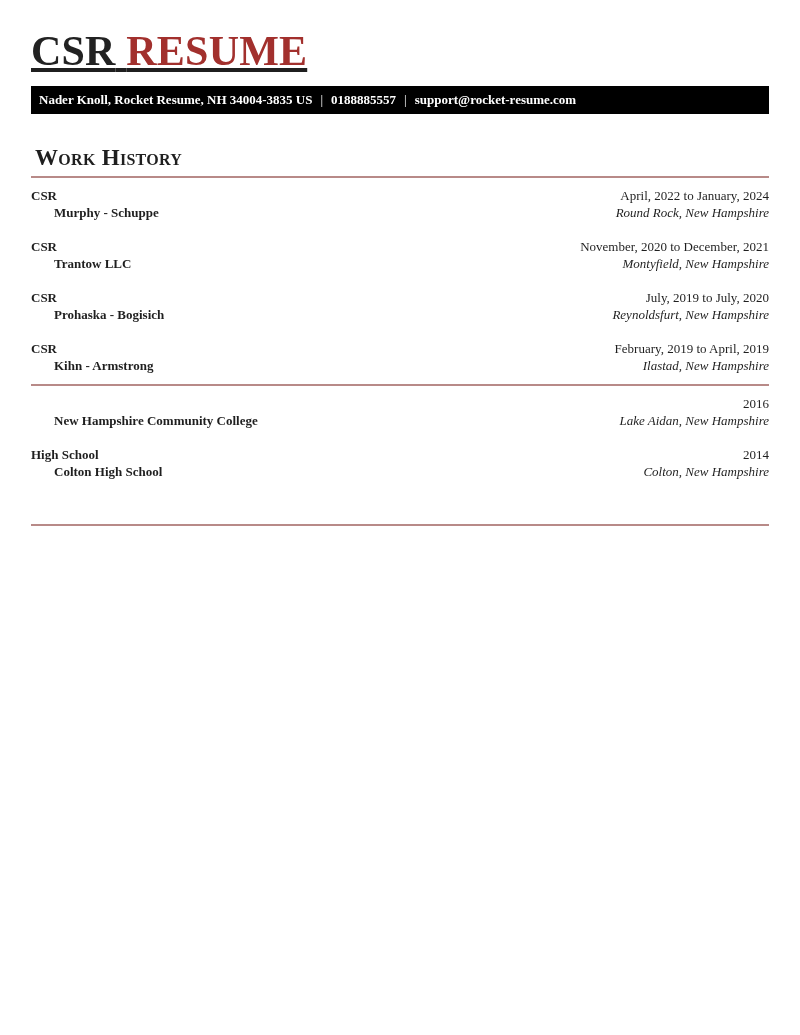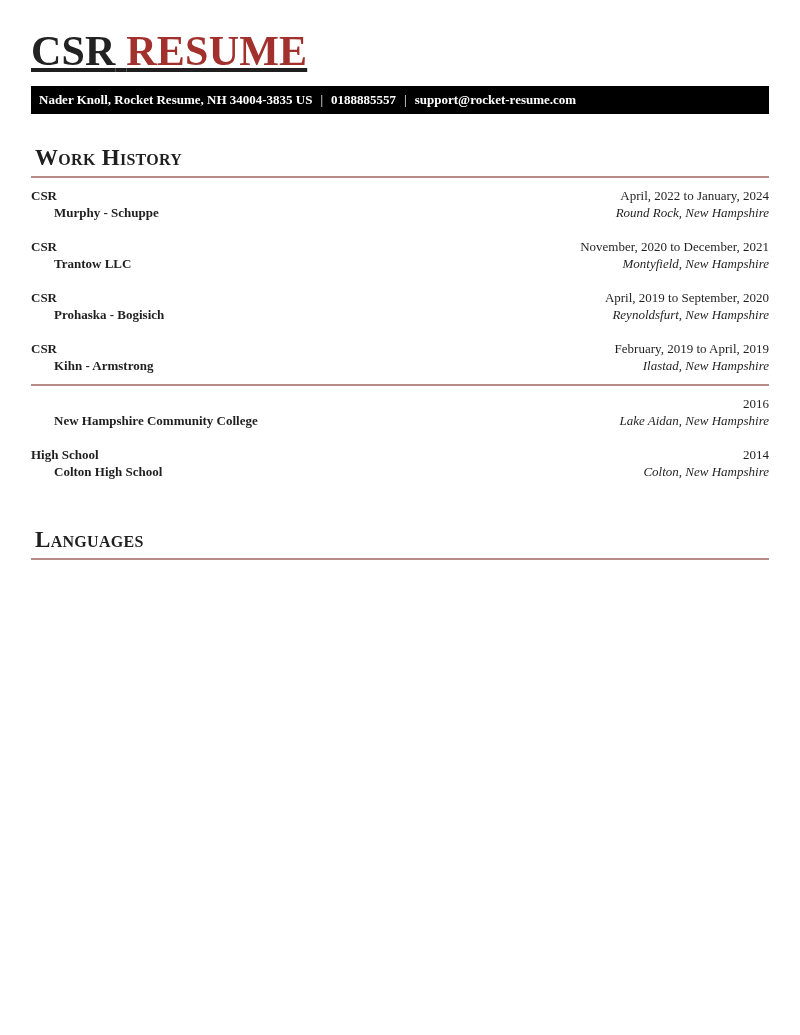--- a/index.html
+++ b/index.html
@@ -68,21 +68,21 @@
     </div>
     <div class="entry">
       <span class="l1">CSR</span>
       <span class="l2">Trantow LLC</span>
       <span class="r1">November, 2020 to December, 2021</span>
       <span class="r2">Montyfield, New Hampshire</span>
     </div>
     <div class="entry">
       <span class="l1">CSR</span>
       <span class="l2">Prohaska - Bogisich</span>
-      <span class="r1">April, 2019 to September, 2020</span>
+      <span class="r1">July, 2019 to July, 2020</span>
       <span class="r2">Reynoldsfurt, New Hampshire</span>
     </div>
     <div class="entry">
       <span class="l1">CSR</span>
       <span class="l2">Kihn - Armstrong</span>
       <span class="r1">February, 2019 to April, 2019</span>
       <span class="r2">Ilastad, New Hampshire</span>
     </div>
   </div>
 
@@ -96,17 +96,16 @@
     </div>
     <div class="entry">
       <span class="l1">High School</span>
       <span class="l2">Colton High School</span>
       <span class="r1">2014</span>
       <span class="r2">Colton, New Hampshire</span>
     </div>
   </div>
 
   <div class="section" style="top:522px;">
-    <h2 class="section-heading">Languages</h2>
     <div class="rule"></div>
   </div>
 
 </div>
 
 </body></html>

